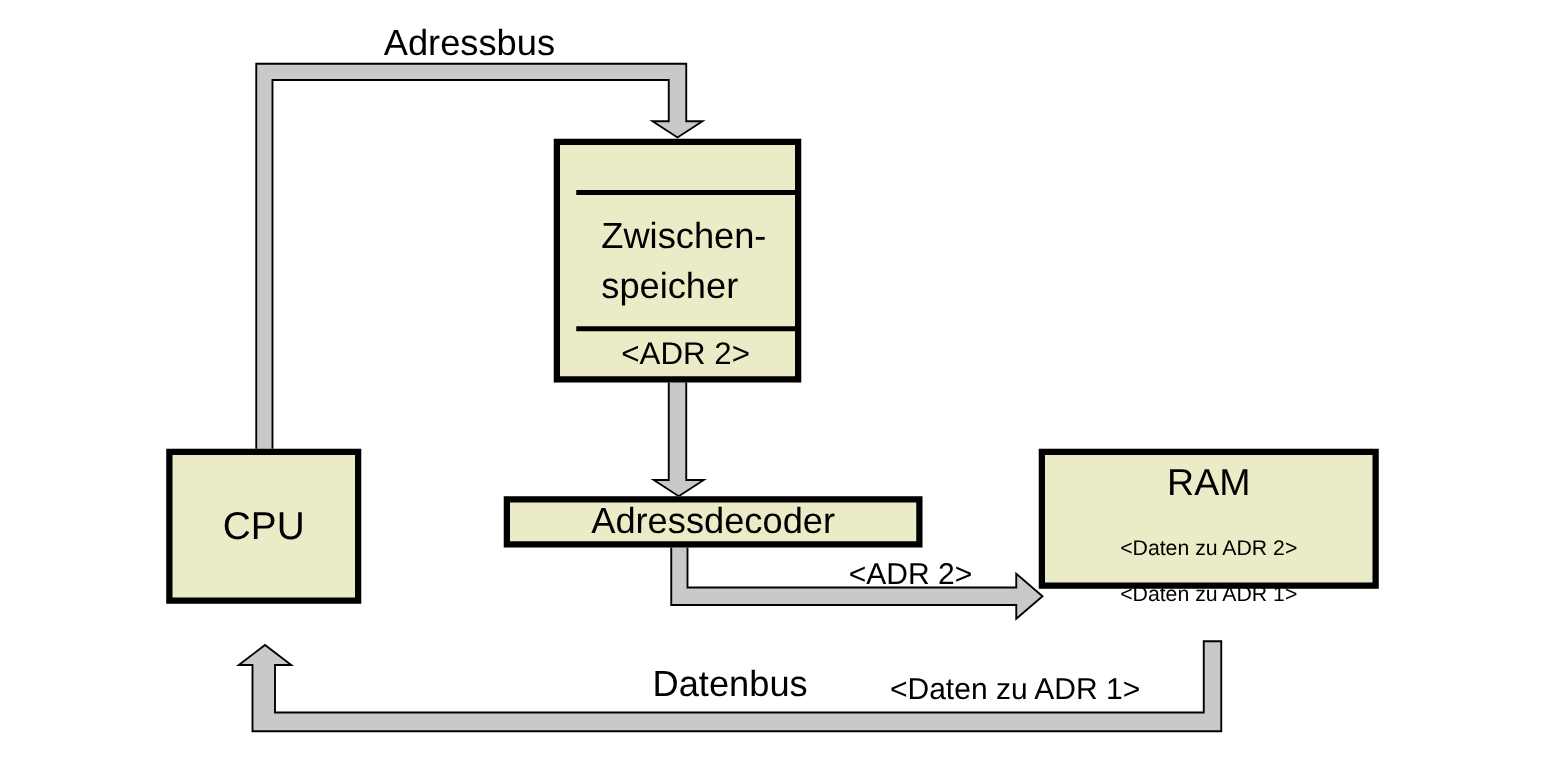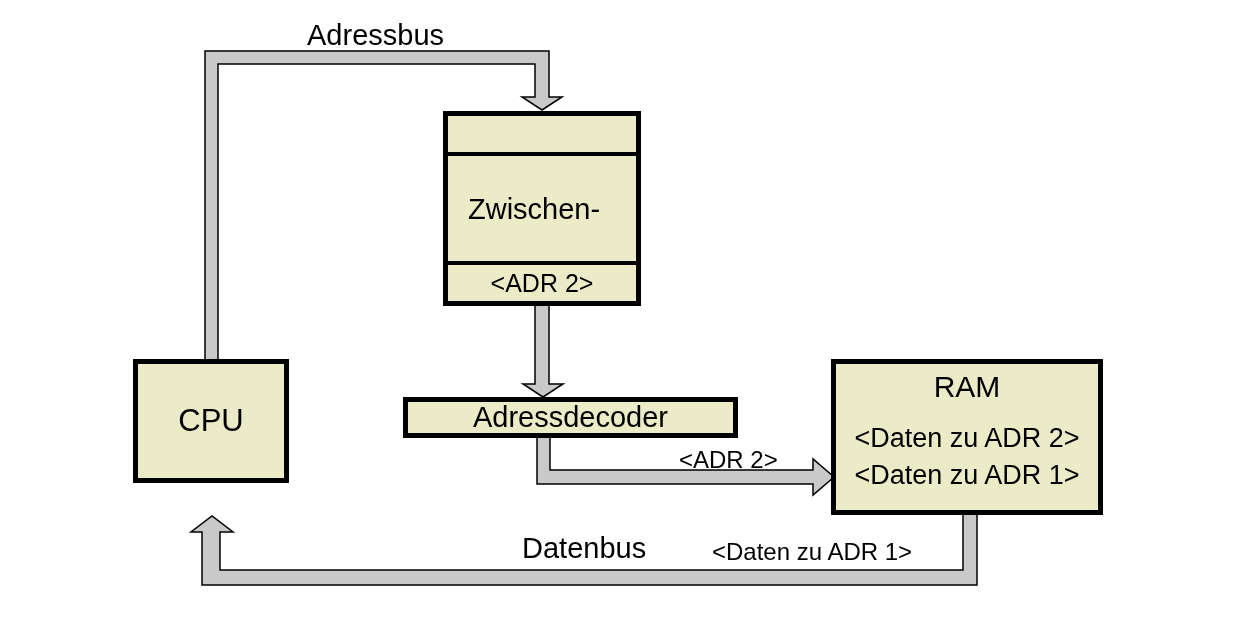--- a/index.html
+++ b/index.html
@@ -35,21 +35,21 @@
     border: 5px solid var(--box-border, #000000);
     z-index: 2;
   }
   .cpu-box {
     left: 133px; top: 359px; width: 156px; height: 124px;
     display: flex; align-items: center; justify-content: center;
     font-size: 31px;
   }
   .buffer-box {
     left: 443px; top: 111px; width: 198px; height: 195px;
-    display: flex; flex-direction: column;
+    display: flex; flex-direction: column; padding-left: 13px;
   }
   .buffer-slot-top {
     height: 36px; flex: none;
     border-bottom: 4px solid var(--box-border, #000000);
   }
   .buffer-mid {
     flex: 1;
     display: flex; flex-direction: column; justify-content: center;
     padding-left: 20px;
     font-size: 29px; line-height: 40px;
@@ -59,28 +59,28 @@
     border-top: 4px solid var(--box-border, #000000);
     display: flex; align-items: center; justify-content: center;
     font-size: 25px;
   }
   .decoder-box {
     left: 403px; top: 397px; width: 335px; height: 41px;
     display: flex; align-items: center; justify-content: center;
     font-size: 29px;
   }
   .ram-box {
-    left: 831px; top: 359px; width: 272px; height: 156px;
+    left: 831px; top: 359px; width: 272px; height: 112px;
     display: flex; flex-direction: column; align-items: center;
   }
   .ram-title {
     margin-top: 6px;
     font-size: 30px; line-height: 34px;
   }
-  .ram-row { font-size: 27px; line-height: 29px; }
+  .ram-row { font-size: 17px; line-height: 29px; }
   .ram-row1 { margin-top: 20px; }
   .ram-row2 { margin-top: 8px; }
 
   .floating-label {
     position: absolute;
     z-index: 3;
     white-space: nowrap;
   }
   .lbl-adressbus { left: 307px; top: 19px;  font-size: 29px; }
   .lbl-datenbus  { left: 522px; top: 532px; font-size: 29px; }
@@ -104,20 +104,21 @@
   </svg>
 
   <div class="box cpu-box">
     <span>CPU</span>
   </div>
 
   <div class="box buffer-box">
     <div class="buffer-slot-top"></div>
     <div class="buffer-mid">
       <span>Zwischen-</span>
+      <span>speicher</span>
     </div>
     <div class="buffer-slot-bottom">
       <span>&lt;ADR 2&gt;</span>
     </div>
   </div>
 
   <div class="box decoder-box">
     <span>Adressdecoder</span>
   </div>
 

